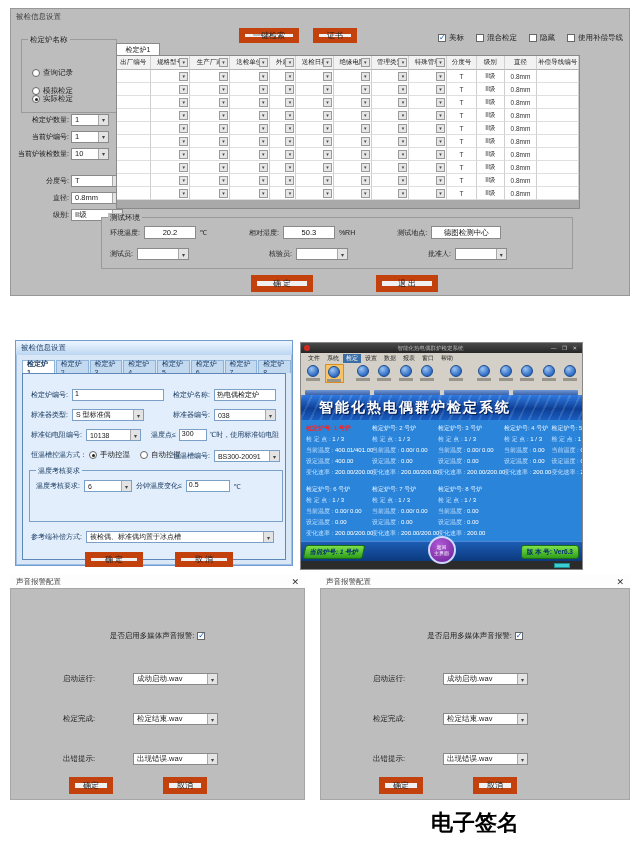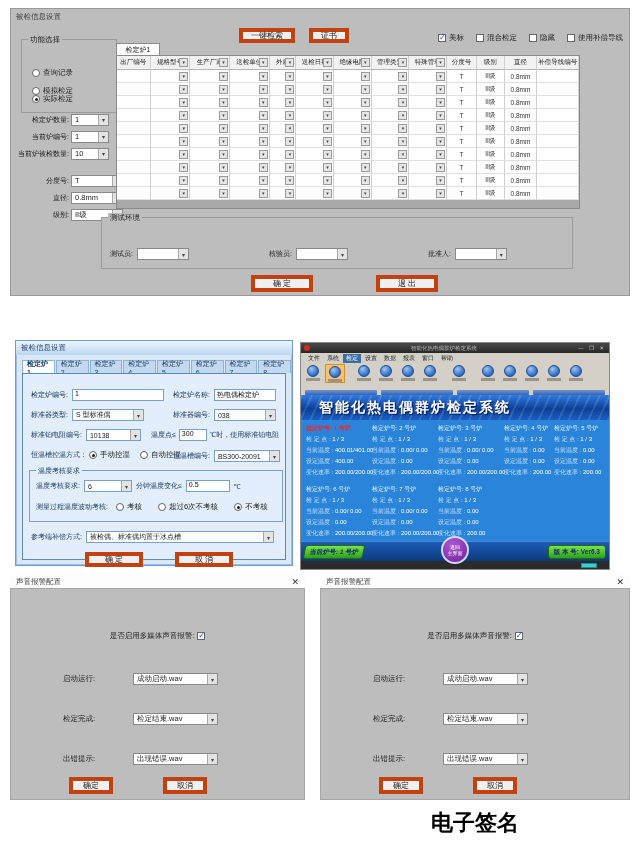--- a/index.html
+++ b/index.html
@@ -1,20 +1,20 @@
 <!DOCTYPE html>
 <html><head>
 <meta charset="utf-8">
 <style>
   html,body{margin:0;padding:0;background:#fff;}
   *{box-sizing:border-box;font-family:"Liberation Sans",sans-serif;}
   #stage{position:relative;width:640px;height:850px;background:#fff;overflow:hidden;}
 
   
-  .btn{display:inline-flex;align-items:center;justify-content:center;background:#f0f0f0;border:4px solid #c2410c;font-size:8px;color:#222;cursor:default;}
+  .btn{display:inline-flex;align-items:center;justify-content:center;background:#f0f0f0;border:6px solid #c2410c;font-size:8px;color:#222;cursor:default;}
   .combo{position:relative;display:inline-flex;align-items:center;background:#fff;border:1px solid #8a8a8a;font-size:7.5px;color:#222;padding-left:3px;overflow:hidden;}
   .combo .arr{position:absolute;right:0;top:0;bottom:0;width:10px;background:#e3e3e3;border-left:1px solid #a8a8a8;display:flex;align-items:center;justify-content:center;font-size:6px;color:#444;}
   .tin{background:#fff;border:1px solid #8a8a8a;font-size:7.5px;color:#111;padding:0 2px;}
   .grp{position:absolute;border:1px solid #9a9a9a;}
   .grp>.leg{position:absolute;top:-5px;left:6px;font-size:7.5px;color:#222;background:inherit;padding:0 2px;line-height:9px;}
   .radio{display:inline-flex;align-items:center;gap:3px;font-size:7.5px;color:#222;}
   .radio .dot{width:8px;height:8px;border-radius:50%;border:1px solid #666;background:#fff;position:relative;flex:0 0 auto;}
   .radio.sel .dot::after{content:"";position:absolute;left:1.5px;top:1.5px;width:3px;height:3px;border-radius:50%;background:#222;}
   .cb{display:inline-flex;align-items:center;gap:3px;font-size:7.5px;color:#222;}
   .cb .box{width:8px;height:8px;border:1px solid #666;background:#fff;position:relative;flex:0 0 auto;}
@@ -56,21 +56,21 @@
   .ftab{height:13px;padding:0 4px;font-size:7px;display:flex;align-items:center;border:1px solid #8fb2d8;border-bottom:none;background:#c3d9f0;color:#1d3e66;margin-right:1px;}
   .ftab.act{background:#fff;font-weight:bold;}
   .fbody{position:absolute;left:6px;top:32px;right:6px;bottom:5px;background:#e2eefb;border:1px solid #5d88b8;}
   .frow{position:absolute;display:flex;align-items:center;font-size:7px;color:#15365e;white-space:nowrap;}
   .combo.blue,.tin.blue{border-color:#7aa0c8;font-size:7px;}
   .tcg{left:6px;top:96px;width:254px;height:52px;background:#e2eefb;border-color:#7aa0c8;}
   .tcg>.leg{color:#15365e;font-size:7px;}
   .dlg-fur .btn{width:58px;height:15px;}
 
   
-  .sys{position:absolute;left:300px;top:342px;width:310px;height:228px;background:#d4d0c8;overflow:hidden;border:1px solid #888;}
+  .sys{position:absolute;left:300px;top:342px;width:283px;height:228px;background:#d4d0c8;overflow:hidden;border:1px solid #888;}
   .sys .tb{height:10px;background:linear-gradient(#4a4a4a,#262626);display:flex;align-items:center;padding:0 3px;gap:3px;}
   .sys .tb .appico{width:6px;height:6px;border-radius:50%;background:#d42a1e;}
   .sys .tb .tt{font-size:5.5px;color:#bbb;flex:1;text-align:center;}
   .sys .tb .wc{font-size:5.5px;color:#ccc;letter-spacing:2px;}
   .menubar{height:10px;display:flex;align-items:center;padding:0 4px;gap:1px;background:#d4d0c8;}
   .mi{font-size:6px;color:#222;padding:0 3px;line-height:9px;}
   .mi.act{background:#3a6ea5;color:#fff;}
   .toolbar{height:27px;display:flex;align-items:flex-start;padding:1px 2px 0;gap:2px;background:#d4d0c8;}
   .tbtn{width:20px;display:flex;flex-direction:column;align-items:center;gap:1px;padding-top:1px;}
   .tbtn .cir{width:12px;height:12px;border-radius:50%;background:radial-gradient(circle at 35% 30%,#9cc4f2,#2d6bc4 70%);border:1px solid #1c4a8c;}
@@ -110,21 +110,21 @@
 </style>
 </head>
 <body>
 
 <div id="stage">
 
   <div class="dlg-info">
     <div class="ttl">被检信息设置</div>
 
     <div class="grp fn-grp">
-      <span class="leg">功能选择</span>
+      <span class="leg">检定炉名称</span>
       <div id="fn-radios">
           <span class="radio sel" style="top: 10px; margin-top: 44px;">
             <span class="dot"></span>
             <span>实际检定</span>
           </span>
           <span class="radio" style="top: 28px;">
             <span class="dot"></span>
             <span>查询记录</span>
           </span>
           <span class="radio" style="top: 46px;">
@@ -529,20 +529,33 @@
             <div class="tcell" style="width: 30px;">T</div>
             <div class="tcell" style="width: 28px;">II级</div>
             <div class="tcell" style="width: 33px;">0.8mm</div>
             <div class="tcell" style="width: 42px;"></div>
           </div>
         </div>
     </div>
 
     <div class="grp env-grp">
       <span class="leg">测试环境</span>
+      <div class="env-row" id="env-row1" style="top:8px;">
+          <span>环境温度:</span>
+          <span class="tin" style="width: 52px; height: 13px; display: inline-flex; align-items: center; justify-content: center;">20.2</span>
+          <span>℃</span>
+          <span style="width: 34px;"></span>
+          <span>相对湿度:</span>
+          <span class="tin" style="width: 52px; height: 13px; display: inline-flex; align-items: center; justify-content: center;">50.3</span>
+          <span>%RH</span>
+          <span style="width: 34px;"></span>
+          <span>测试地点:</span>
+          <span class="tin" style="width: 70px; height: 13px; display: inline-flex; align-items: center; justify-content: center;">德图检测中心</span>
+          <span></span>
+        </div>
       <div class="env-row" id="env-row2" style="top:30px;">
           <span>测试员:</span>
           <span class="combo" style="width: 52px; height: 12px;">
             <span></span>
             <span class="arr">▾</span>
           </span>
           <span style="width: 72px;"></span>
           <span>核验员:</span>
           <span class="combo" style="width: 52px; height: 12px;">
             <span></span>
@@ -637,37 +650,20 @@
         <div class="frow" style="left:6px;top:9px;">
           <span>温度考核要求:</span>
           <span class="combo blue" style="width:48px;height:12px;margin:0 4px;">
               <span>6</span>
               <span class="arr">▾</span>
             </span>
           <span>分钟温度变化≤</span>
           <span class="tin blue" style="width:44px;height:12px;margin:0 4px;">0.5</span>
           <span>℃</span>
         </div>
-        <div class="frow" style="left:6px;top:31px;">
-          <span>测量过程温度波动考核:</span>
-          <span id="fluct-radios" style="display:flex;gap:16px;margin-left:8px;">
-              <span class="radio">
-                <span class="dot"></span>
-                <span>考核</span>
-              </span>
-              <span class="radio">
-                <span class="dot"></span>
-                <span>超过6次不考核</span>
-              </span>
-              <span class="radio sel">
-                <span class="dot"></span>
-                <span>不考核</span>
-              </span>
-            </span>
-        </div>
       </div>
 
       <div class="frow" style="left:8px;top:157px;">
         <span>参考端补偿方式:</span>
         <span class="combo blue" style="width:188px;height:12px;margin-left:4px;">
             <span>被检偶、标准偶均置于冰点槽</span>
             <span class="arr">▾</span>
           </span>
       </div>
 

